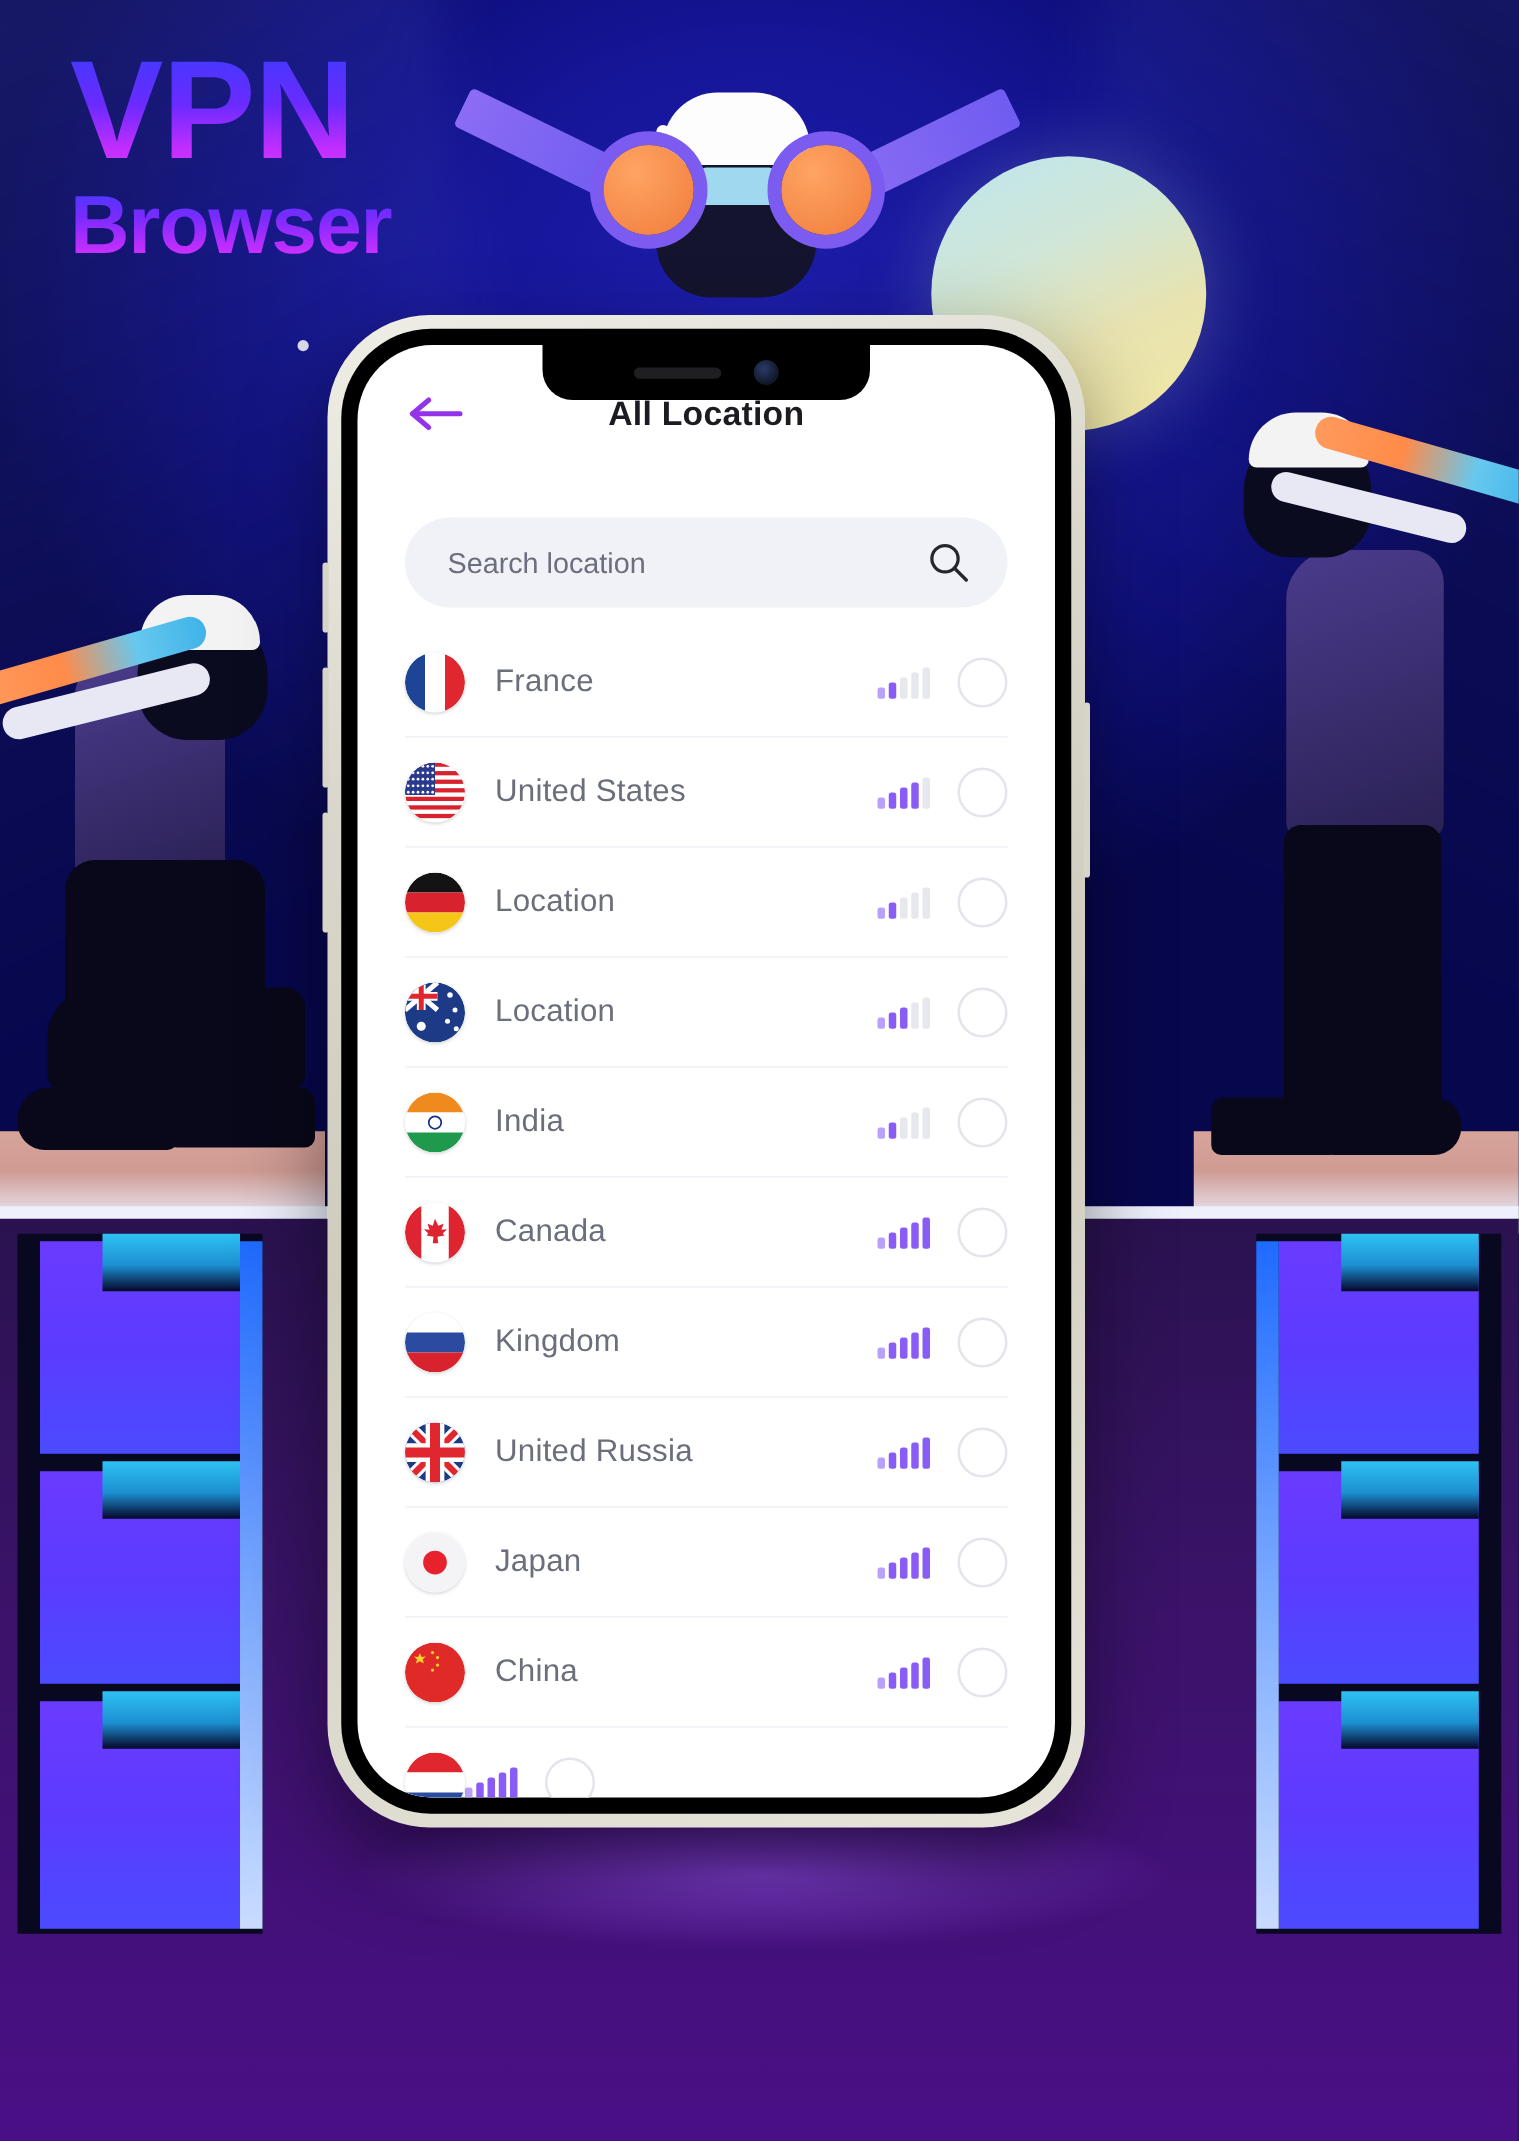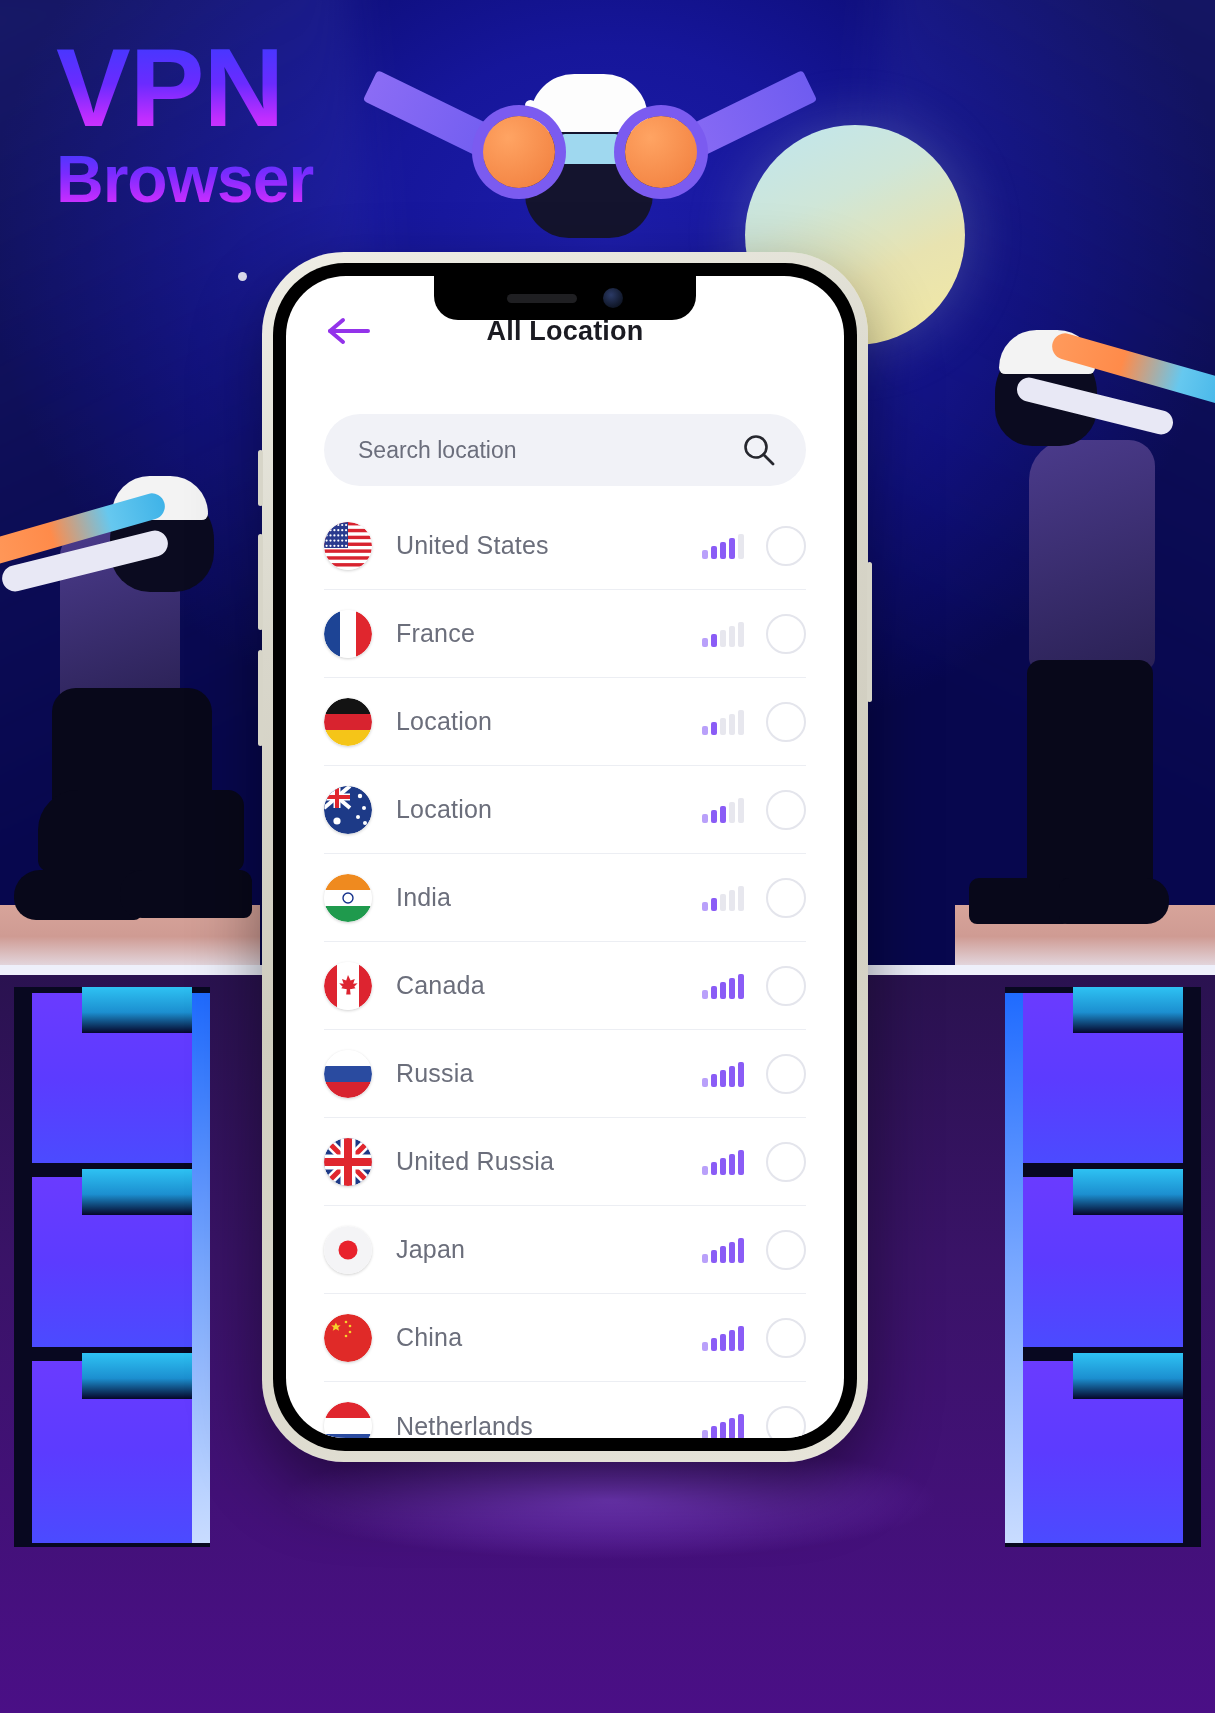--- a/index.html
+++ b/index.html
@@ -349,20 +349,45 @@
           <span class="search-icon">
             <svg viewBox="0 0 34 34" width="34" height="34" aria-hidden="true">
               <circle cx="14" cy="14" r="10.5" fill="none" stroke="#26272e" stroke-width="2.6"></circle>
               <line x1="21.5" y1="21.5" x2="31" y2="31" stroke="#26272e" stroke-width="2.8" stroke-linecap="round"></line>
             </svg>
           </span>
         </div>
       </div>
 
       <div class="loc-list" id="loc-list">
+          <div class="loc-row">
+            <span class="flag">
+              <svg viewBox="0 0 48 48">
+                <defs>
+                  <clipPath id="cfr">
+                    <circle cx="24" cy="24" r="24"></circle>
+                  </clipPath>
+                </defs>
+       <g clip-path="url(#cfr)">
+                  <rect width="16" height="48" fill="#1d4495"></rect>
+                  <rect x="16" width="16" height="48" fill="#fff"></rect>
+                  <rect x="32" width="16" height="48" fill="#e0262e"></rect>
+                </g>
+              </svg>
+            </span>
+            <span class="loc-name">France</span>
+            <span class="signal">
+              <i class="on dim"></i>
+              <i class="on"></i>
+              <i></i>
+              <i></i>
+              <i></i>
+            </span>
+            <span class="radio"></span>
+          </div>
           <div class="loc-row">
             <span class="flag">
               <svg viewBox="0 0 48 48">
                 <defs>
                   <clipPath id="cus">
                     <circle cx="24" cy="24" r="24"></circle>
                   </clipPath>
                 </defs>
        <g clip-path="url(#cus)">
                   <rect width="48" height="48" fill="#fff"></rect>
@@ -414,45 +439,20 @@
               <i class="on"></i>
               <i class="on"></i>
               <i></i>
             </span>
             <span class="radio"></span>
           </div>
           <div class="loc-row">
             <span class="flag">
               <svg viewBox="0 0 48 48">
                 <defs>
-                  <clipPath id="cfr">
-                    <circle cx="24" cy="24" r="24"></circle>
-                  </clipPath>
-                </defs>
-       <g clip-path="url(#cfr)">
-                  <rect width="16" height="48" fill="#1d4495"></rect>
-                  <rect x="16" width="16" height="48" fill="#fff"></rect>
-                  <rect x="32" width="16" height="48" fill="#e0262e"></rect>
-                </g>
-              </svg>
-            </span>
-            <span class="loc-name">France</span>
-            <span class="signal">
-              <i class="on dim"></i>
-              <i class="on"></i>
-              <i></i>
-              <i></i>
-              <i></i>
-            </span>
-            <span class="radio"></span>
-          </div>
-          <div class="loc-row">
-            <span class="flag">
-              <svg viewBox="0 0 48 48">
-                <defs>
                   <clipPath id="cde">
                     <circle cx="24" cy="24" r="24"></circle>
                   </clipPath>
                 </defs>
        <g clip-path="url(#cde)">
                   <rect width="48" height="16" fill="#131313"></rect>
                   <rect y="16" width="48" height="16" fill="#d8232f"></rect>
                   <rect y="32" width="48" height="16" fill="#f5c518"></rect>
                 </g>
               </svg>
@@ -559,21 +559,21 @@
                     <circle cx="24" cy="24" r="24"></circle>
                   </clipPath>
                 </defs>
        <g clip-path="url(#cru)">
                   <rect width="48" height="16" fill="#fff"></rect>
                   <rect y="16" width="48" height="16" fill="#2a4ba0"></rect>
                   <rect y="32" width="48" height="16" fill="#d8232f"></rect>
                 </g>
               </svg>
             </span>
-            <span class="loc-name">Russia</span>
+            <span class="loc-name">Kingdom</span>
             <span class="signal">
               <i class="on dim"></i>
               <i class="on"></i>
               <i class="on"></i>
               <i class="on"></i>
               <i class="on"></i>
             </span>
             <span class="radio"></span>
           </div>
           <div class="loc-row">
@@ -663,21 +663,20 @@
                     <circle cx="24" cy="24" r="24"></circle>
                   </clipPath>
                 </defs>
        <g clip-path="url(#cnl)">
                   <rect width="48" height="16" fill="#e0262e"></rect>
                   <rect y="16" width="48" height="16" fill="#fff"></rect>
                   <rect y="32" width="48" height="16" fill="#2a4ba0"></rect>
                 </g>
               </svg>
             </span>
-            <span class="loc-name">Netherlands</span>
             <span class="signal">
               <i class="on dim"></i>
               <i class="on"></i>
               <i class="on"></i>
               <i class="on"></i>
               <i class="on"></i>
             </span>
             <span class="radio"></span>
           </div>
         </div>

